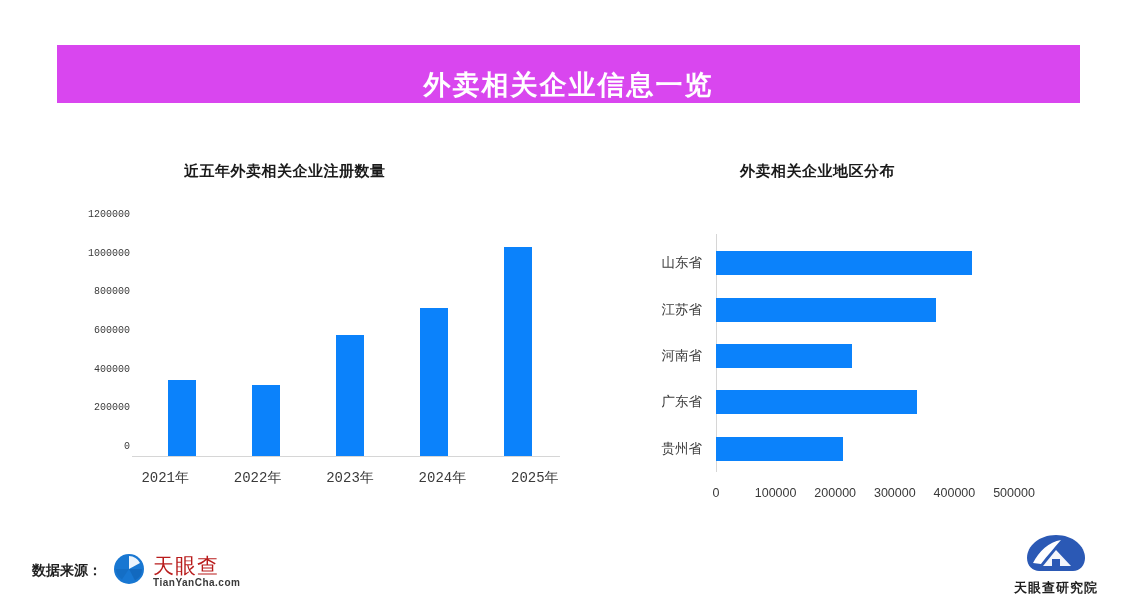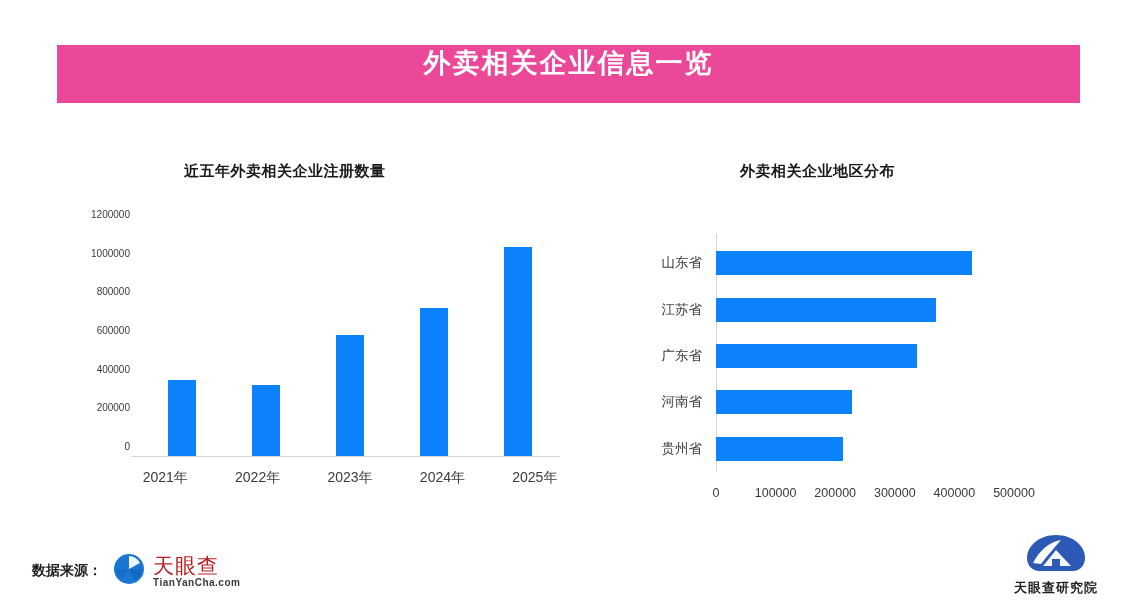--- a/index.html
+++ b/index.html
@@ -20,36 +20,36 @@
     inset: 0;
     background: #ffffff;
   }
   
   .banner {
     position: absolute;
     left: 57px;
     top: 45px;
     width: 1023px;
     height: 58px;
-    background: #ec4899;
-    display: flex;
-    align-items: flex-start;
+    background: #d946ef;
+    display: flex;
+    align-items: flex-end;
     justify-content: center;
   }
   .banner-title {
     color: #ffffff;
     font-size: 27px;
     font-weight: bold;
     letter-spacing: 2px;
   }
   
   .panel {
     position: absolute;
   }
-  .panel-left  { left: 60px;  top: 140px; width: 520px; height: 370px; }
+  .panel-left  { left: 60px;  top: 140px; width: 520px; height: 370px; font-family: Liberation Mono, monospace; }
   .panel-right { left: 610px; top: 140px; width: 470px; height: 370px; }
 
   .chart-title {
     position: absolute;
     font-size: 15px;
     font-weight: bold;
     color: #1a1a1a;
     letter-spacing: 0.5px;
   }
   .panel-left .chart-title  { left: 124px; top: 22px; }
@@ -282,26 +282,26 @@
       <div class="h-rows" id="h-rows">
           <div class="h-row">
             <span class="h-label">山东省</span>
             <div class="h-bar" title="山东省: 430000" style="width: 256.28px; background: rgb(11, 130, 251);"></div>
           </div>
           <div class="h-row">
             <span class="h-label">江苏省</span>
             <div class="h-bar" title="江苏省: 369000" style="width: 219.924px; background: rgb(11, 130, 251);"></div>
           </div>
           <div class="h-row">
+            <span class="h-label">河南省</span>
+            <div class="h-bar" title="河南省: 228000" style="width: 135.888px; background: rgb(11, 130, 251);"></div>
+          </div>
+          <div class="h-row">
             <span class="h-label">广东省</span>
             <div class="h-bar" title="广东省: 337000" style="width: 200.852px; background: rgb(11, 130, 251);"></div>
-          </div>
-          <div class="h-row">
-            <span class="h-label">河南省</span>
-            <div class="h-bar" title="河南省: 228000" style="width: 135.888px; background: rgb(11, 130, 251);"></div>
           </div>
           <div class="h-row">
             <span class="h-label">贵州省</span>
             <div class="h-bar" title="贵州省: 213000" style="width: 126.948px; background: rgb(11, 130, 251);"></div>
           </div>
         </div>
       <div class="h-xlabels" id="h-xlabels">
           <div class="h-xtick" style="left: 0px;">0</div>
           <div class="h-xtick" style="left: 59.6px;">100000</div>
           <div class="h-xtick" style="left: 119.2px;">200000</div>

